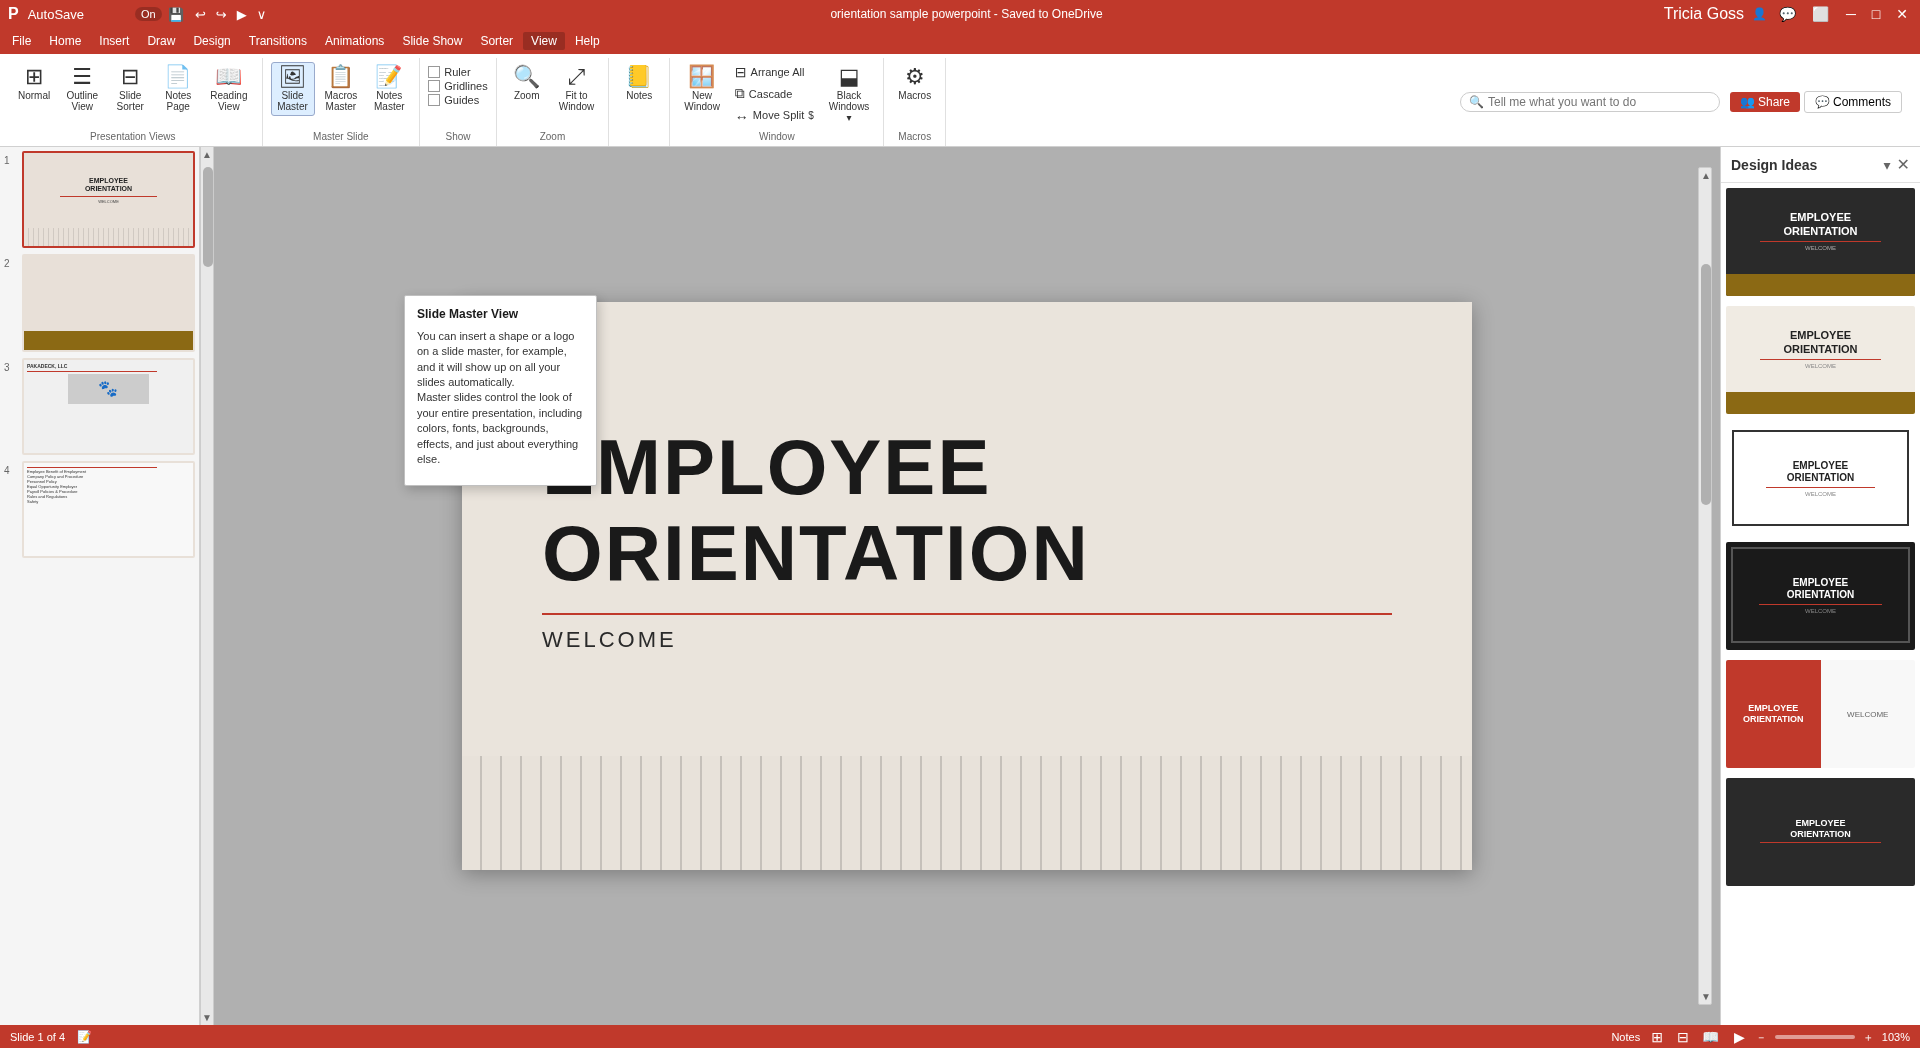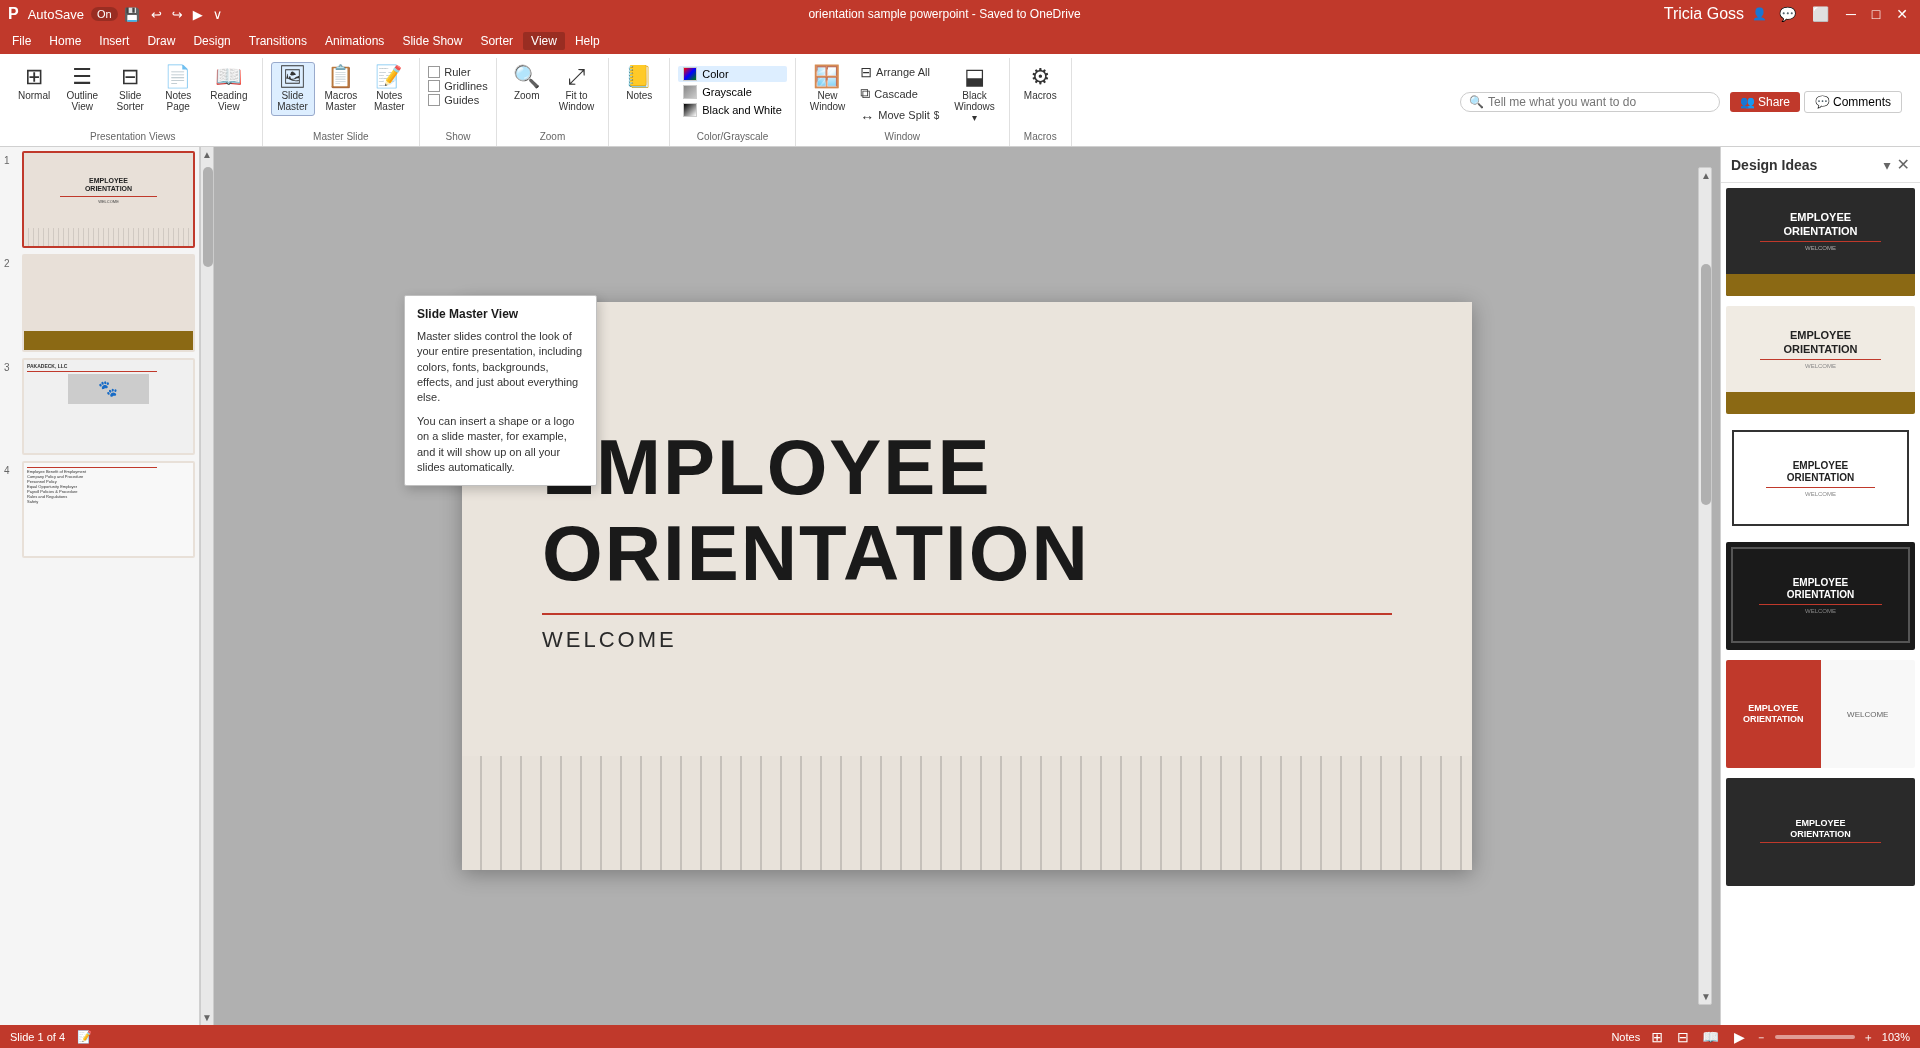--- a/index.html
+++ b/index.html
@@ -382,21 +382,21 @@
     .rsm-icon { font-size: 14px; }
   </style>
 </head>
 <body>
 
 <div class="title-bar">
   <div class="title-bar-left">
     <span style="font-size:16px;font-weight:bold;color:white;">P</span>
     <div class="qat">
       <span class="qat-icon">AutoSave</span>
-      <span class="qat-icon" style="background:rgba(0,0,0,0.2);border-radius:8px;padding:1px 6px;font-size:11px;">On</span>
+      <span class="qat-icon" style="background:rgba(0,0,0,0.2);border-radius:8px;padding:1px 6px;font-size:11px;margin-left:44px;">On</span>
       <span class="qat-icon">💾</span>
       <span class="qat-icon">↩</span>
       <span class="qat-icon">↪</span>
       <span class="qat-icon">▶</span>
       <span class="qat-icon">∨</span>
     </div>
   </div>
   <div class="title-bar-center">orientation sample powerpoint - Saved to OneDrive</div>
   <div class="title-bar-right">
     <span style="font-size:16px;">Tricia Goss</span>
@@ -515,39 +515,20 @@
     <div class="ribbon-group">
       <div class="ribbon-group-items">
         <div class="ribbon-btn">
           <span class="ribbon-btn-icon">📒</span>
           <span>Notes</span>
         </div>
       </div>
       <div class="ribbon-group-label"></div>
     </div>
 
-    <div class="ribbon-group">
-      <div class="ribbon-group-items">
-        <div class="color-group">
-          <div class="color-btn active">
-            <span class="color-swatch" style="background:linear-gradient(135deg,red,blue,green);"></span>
-            <span>Color</span>
-          </div>
-          <div class="color-btn">
-            <span class="color-swatch" style="background:linear-gradient(135deg,#888,#ccc);"></span>
-            <span>Grayscale</span>
-          </div>
-          <div class="color-btn">
-            <span class="color-swatch" style="background:linear-gradient(135deg,#000,#fff);"></span>
-            <span>Black and White</span>
-          </div>
-        </div>
-      </div>
-      <div class="ribbon-group-label">Color/Grayscale</div>
-    </div>
 
     <div class="ribbon-group">
       <div class="ribbon-group-items">
         <div class="ribbon-btn">
           <span class="ribbon-btn-icon">🪟</span>
           <span>New</span>
           <span>Window</span>
         </div>
         <div class="ribbon-small-col">
           <div class="rsm-btn">
@@ -671,22 +652,22 @@
     <div class="right-vscroll-track">
       <div class="right-vscroll-thumb"></div>
     </div>
     <div class="right-vscroll-arrow">▼</div>
   </div>
 
   <div class="slide-editor" style="position:relative;">
 
     <div class="tooltip-box">
       <div class="tooltip-title">Slide Master View</div>
+      <p>You can insert a shape or a logo on a slide master, for example, and it will show up on all your slides automatically.</p>
       <p style="margin-bottom:8px;">Master slides control the look of your entire presentation, including colors, fonts, backgrounds, effects, and just about everything else.</p>
-      <p>You can insert a shape or a logo on a slide master, for example, and it will show up on all your slides automatically.</p>
     </div>
 
     <div class="slide-canvas">
       <div class="slide-main-content">
         <div class="slide-main-title">
           <div>EMPLOYEE</div>
           <div>ORIENTATION</div>
         </div>
         <div class="slide-red-line"></div>
         <div class="slide-subtitle">WELCOME</div>

